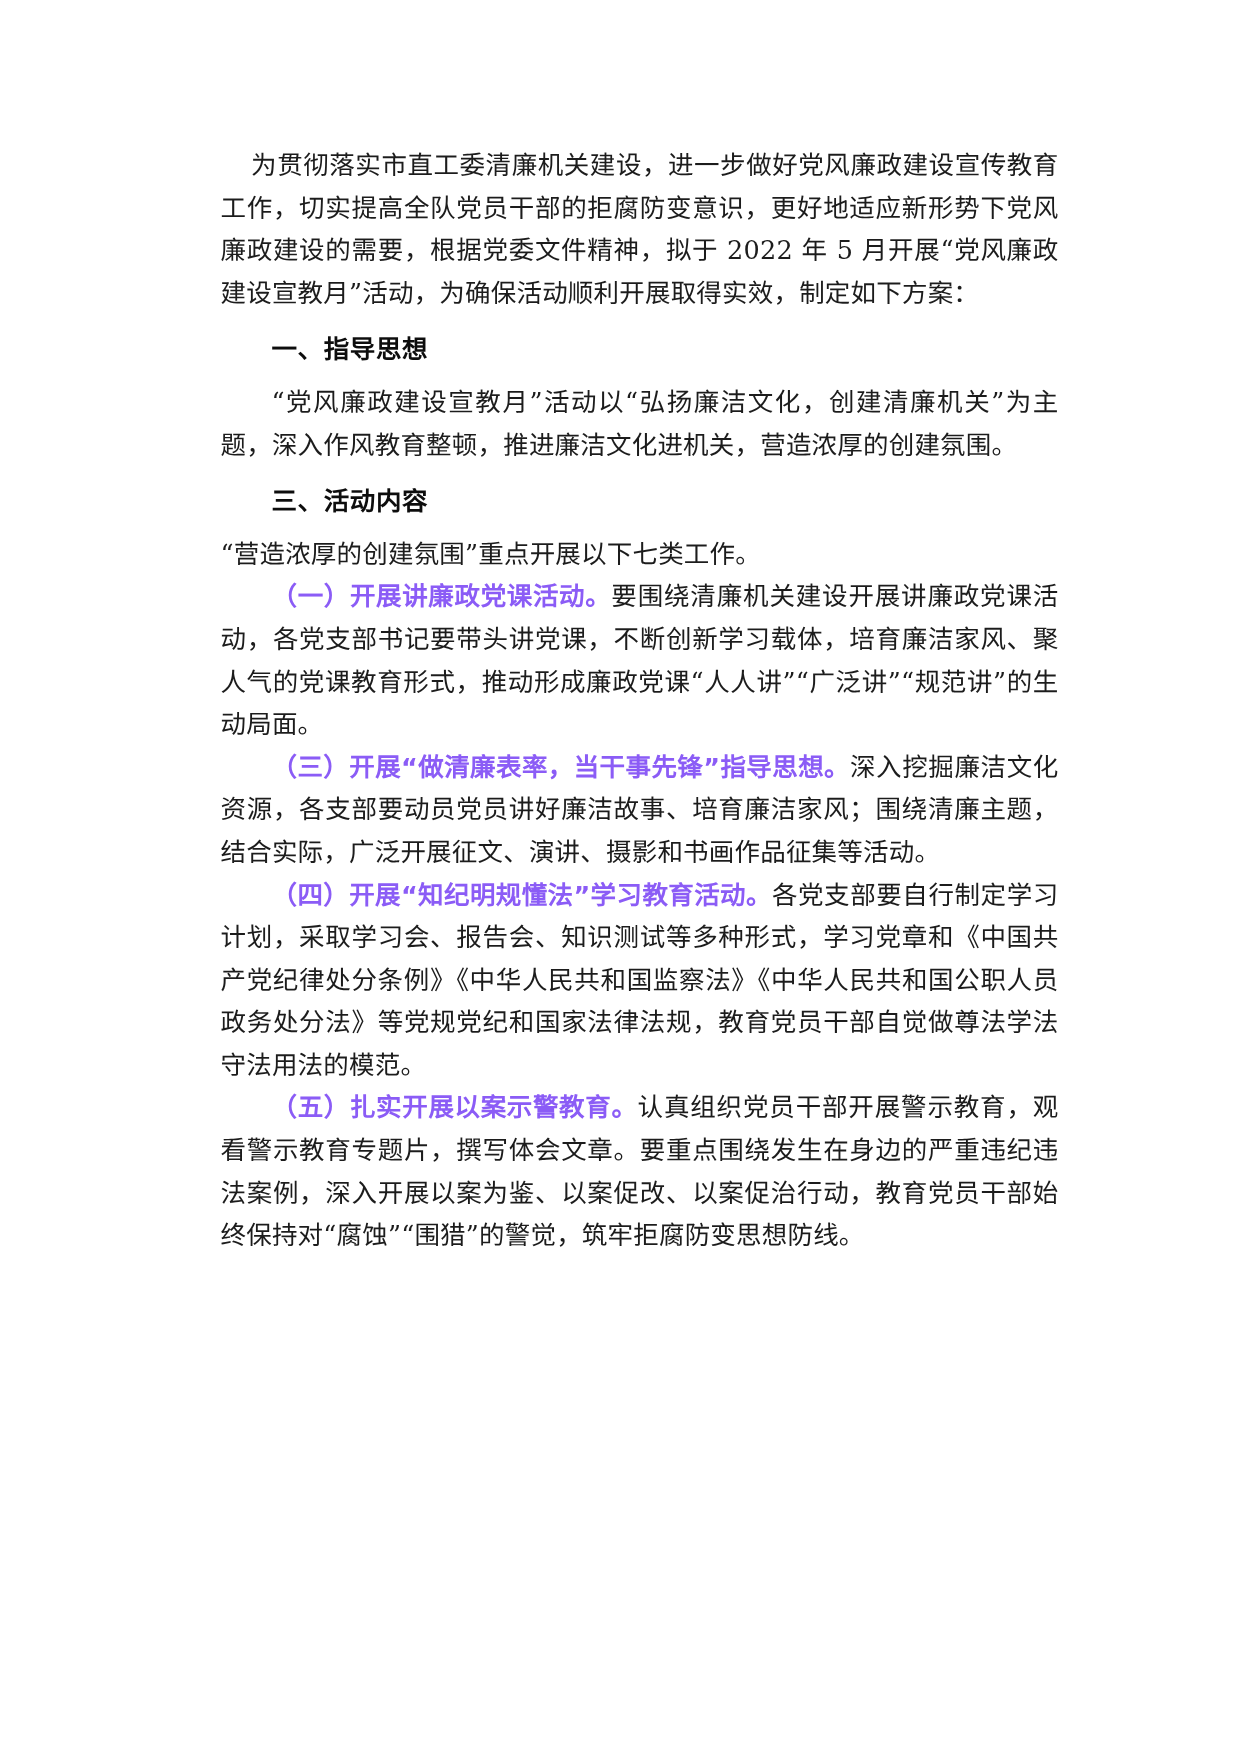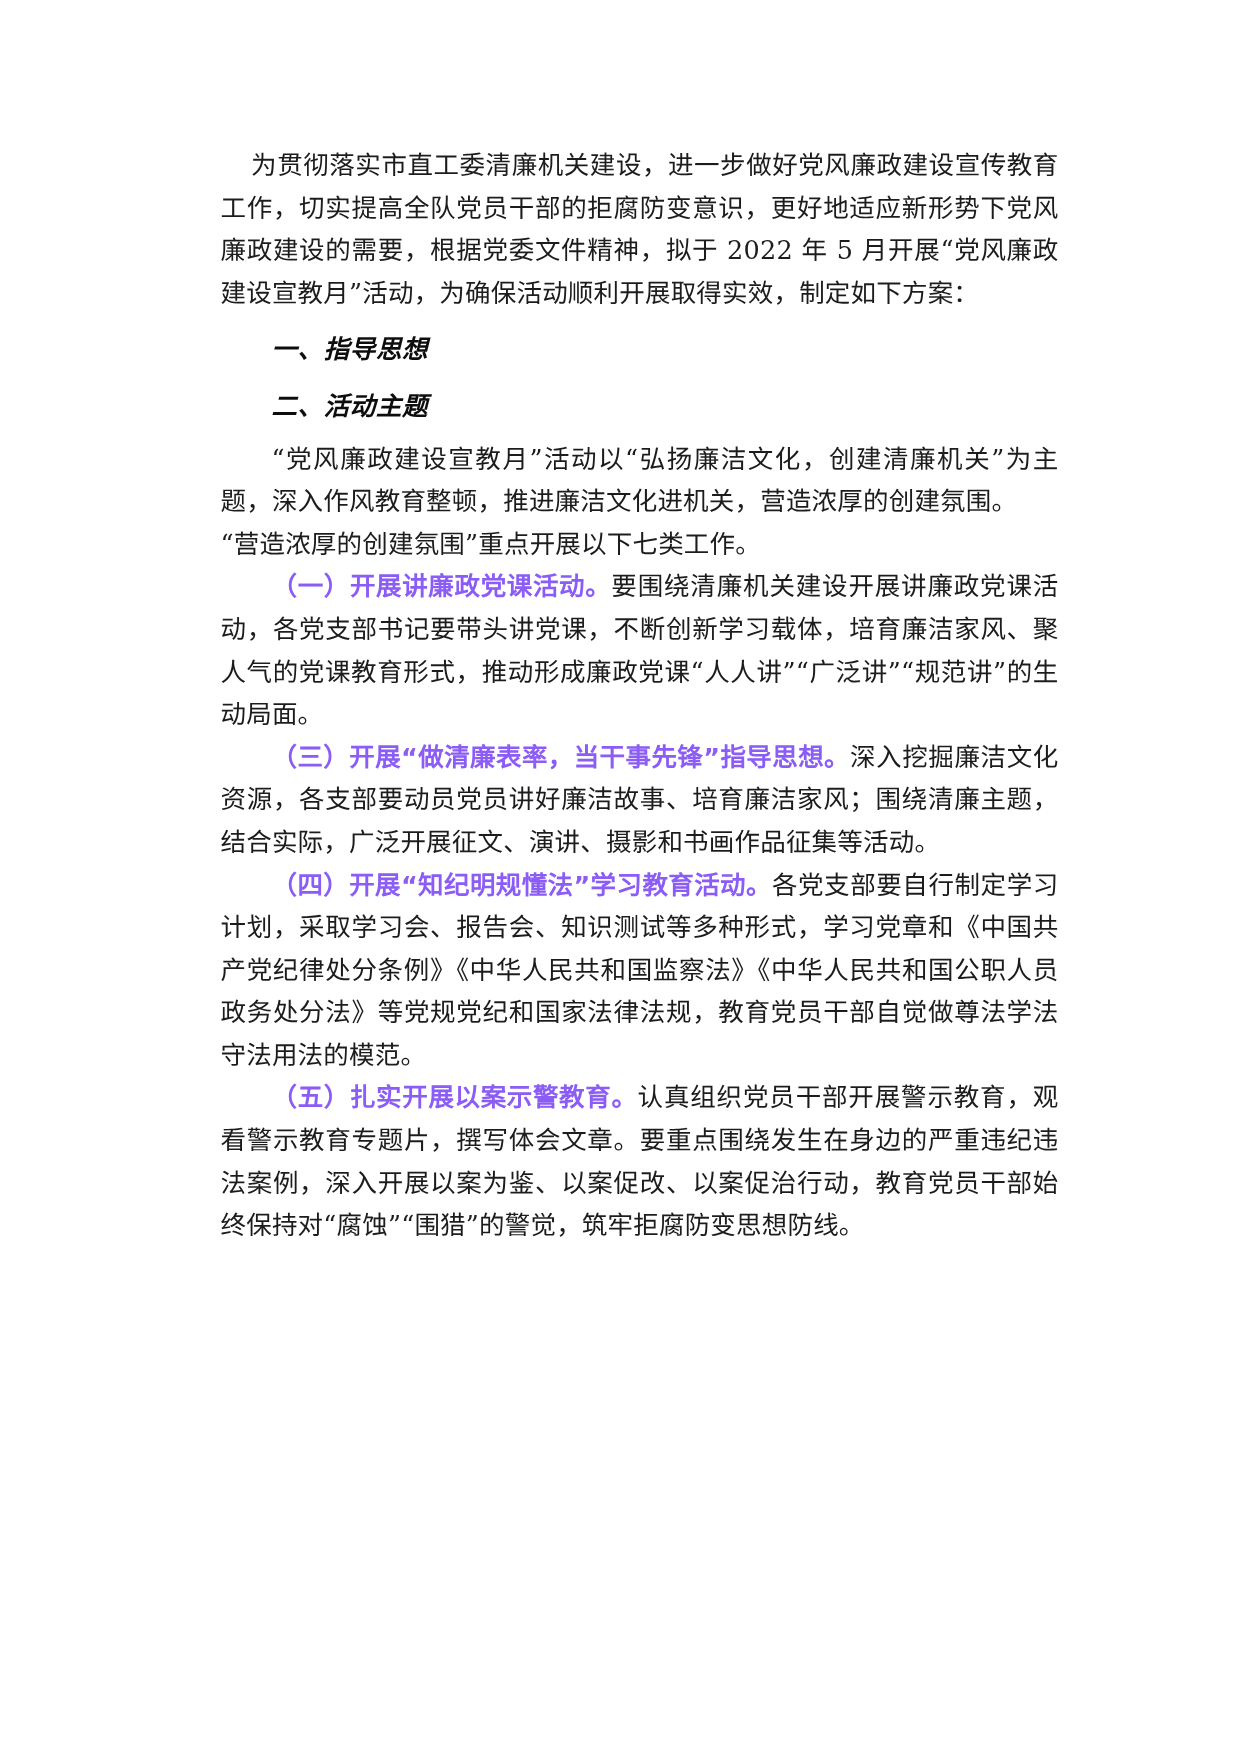--- a/index.html
+++ b/index.html
@@ -49,21 +49,20 @@
   
   h2.section-heading {
     margin: 14px 0 10px 0;
     font-size: 25.5px;
     line-height: 42.6px;
     font-weight: bold;
     text-indent: 2em;
     letter-spacing: 0.6px;
     font-family: "DejaVu Sans", "Liberation Sans", sans-serif;
     color: #0d0d0d;
-    font-style: italic;
   }
   
   p.item {
     margin-top: 16px;
   }
   p.para + p.para {
     margin-top: 0;
   }
   .b {
     font-weight: bold;
@@ -75,23 +74,23 @@
 </head>
 <body>
 
 <div class="page">
   <div class="content">
 
     <p class="para lead">为贯彻落实市直工委清廉机关建设，进一步做好党风廉政建设宣传教育工作，切实提高全队党员干部的拒腐防变意识，更好地适应新形势下党风廉政建设的需要，根据党委文件精神，拟于 2022 年 5 月开展“党风廉政建设宣教月”活动，为确保活动顺利开展取得实效，制定如下方案：</p>
 
     <h2 class="section-heading">一、指导思想</h2>
 
-    <h2 class="section-heading">二、活动主题</h2>
     <p class="para">“党风廉政建设宣教月”活动以“弘扬廉洁文化，创建清廉机关”为主题，深入作风教育整顿，推进廉洁文化进机关，营造浓厚的创建氛围。</p>
 
+    <h2 class="section-heading">三、活动内容</h2>
     <p class="para noindent">“营造浓厚的创建氛围”重点开展以下七类工作。</p>
 
     <p class="para item"><span class="b">（一）开展讲廉政党课活动。</span><span>要围绕清廉机关建设开展讲廉政党课活动，各党支部书记要带头讲党课，不断创新学习载体，培育廉洁家风、聚人气的党课教育形式，推动形成廉政党课“人人讲”“广泛讲”“规范讲”的生动局面。</span></p>
 
 
     <p class="para item"><span class="b">（三）开展“做清廉表率，当干事先锋”指导思想。</span><span>深入挖掘廉洁文化资源，各支部要动员党员讲好廉洁故事、培育廉洁家风；围绕清廉主题，结合实际，广泛开展征文、演讲、摄影和书画作品征集等活动。</span></p>
 
     <p class="para item"><span class="b">（四）开展“知纪明规懂法”学习教育活动。</span><span>各党支部要自行制定学习计划，采取学习会、报告会、知识测试等多种形式，学习党章和《中国共产党纪律处分条例》《中华人民共和国监察法》《中华人民共和国公职人员政务处分法》等党规党纪和国家法律法规，教育党员干部自觉做尊法学法守法用法的模范。</span></p>
 
     <p class="para item"><span class="b">（五）扎实开展以案示警教育。</span><span>认真组织党员干部开展警示教育，观看警示教育专题片，撰写体会文章。要重点围绕发生在身边的严重违纪违法案例，深入开展以案为鉴、以案促改、以案促治行动，教育党员干部始终保持对“腐蚀”“围猎”的警觉，筑牢拒腐防变思想防线。</span></p>

